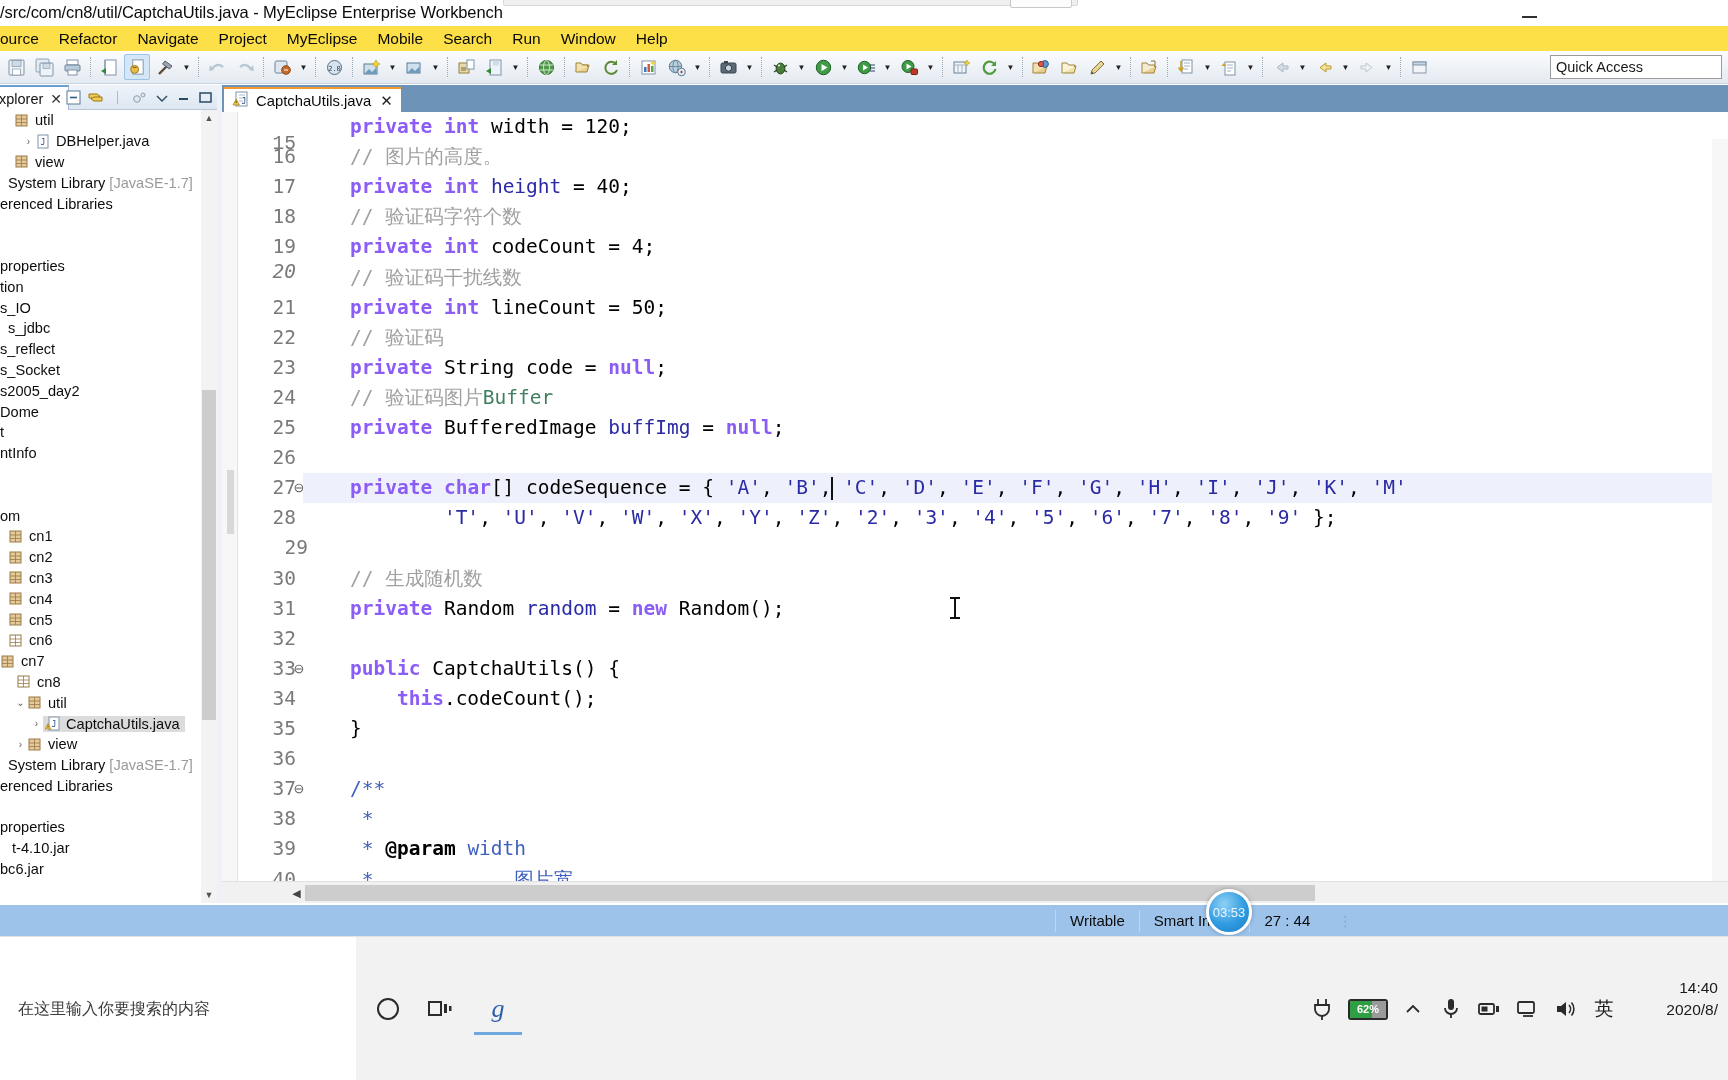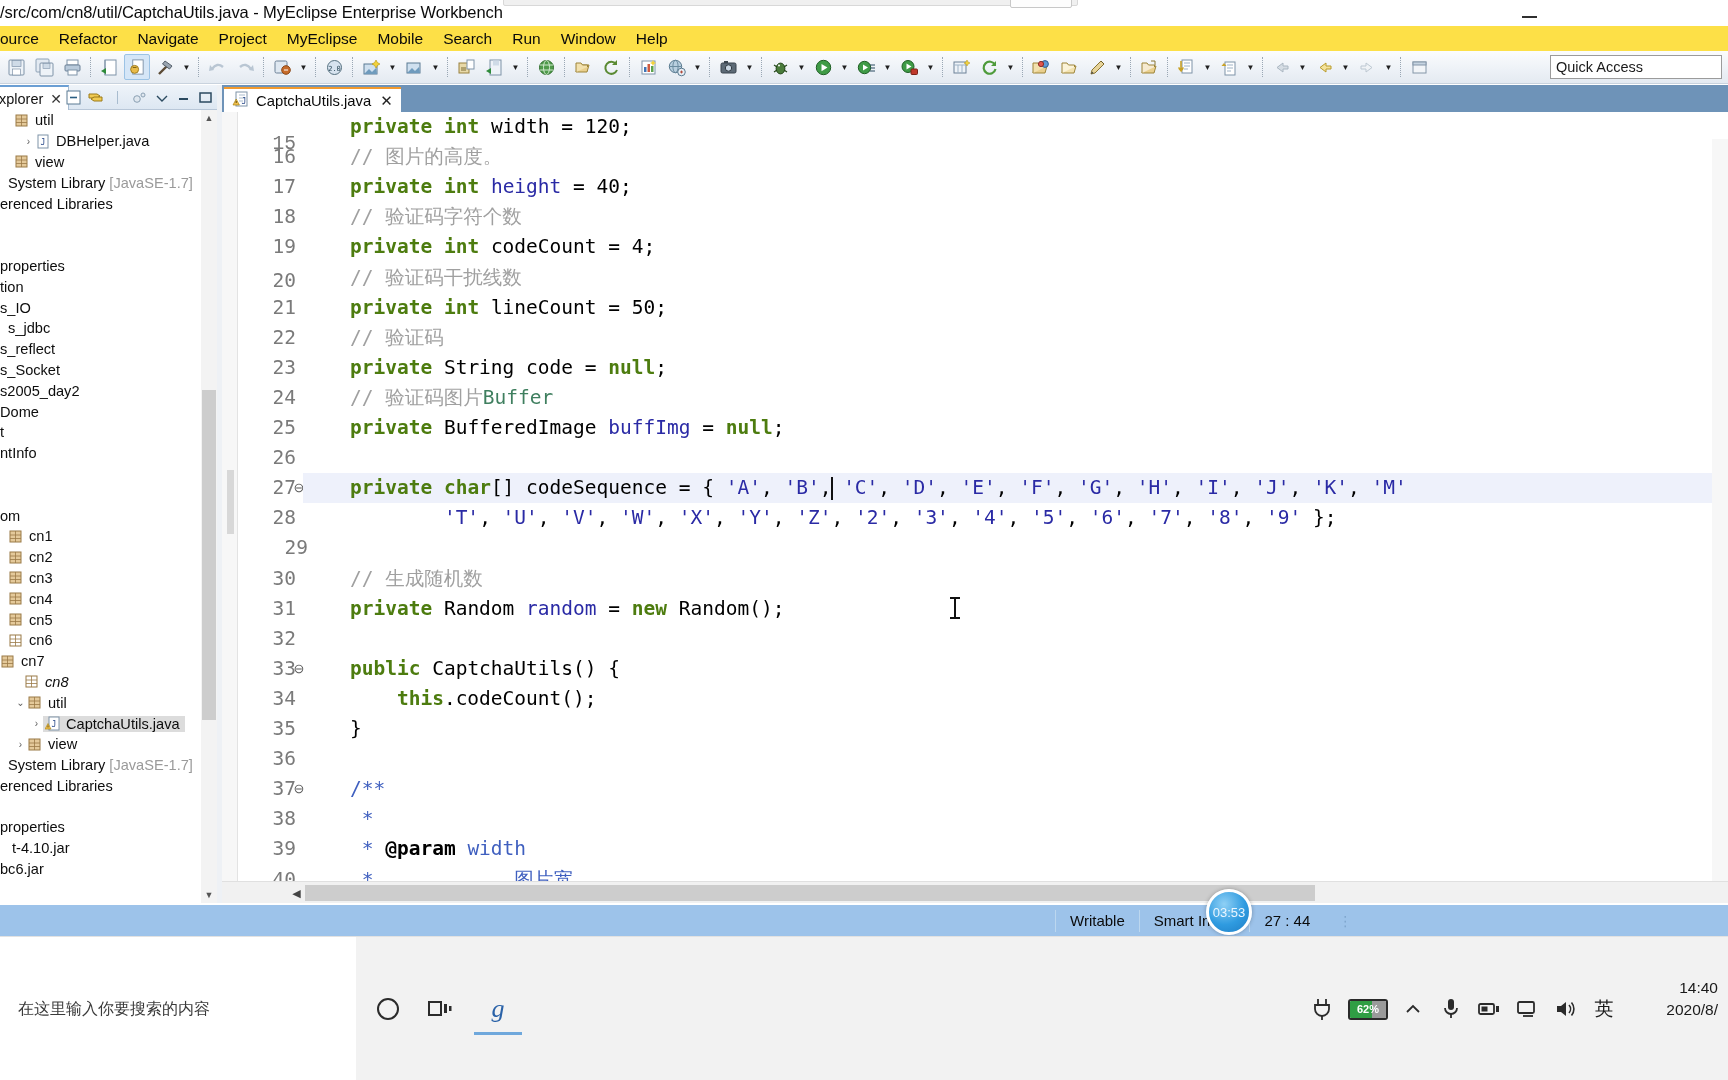--- a/index.html
+++ b/index.html
@@ -177,21 +177,21 @@
     position: absolute; left: 0; width: 64px; text-align: right;
     font-family: "DejaVu Sans Mono", monospace; font-size: 19.5px;
     line-height: 30.1px; color: #7a7a7a; height: 30.1px;
     padding-right: 7px;
   }
   .fold {
     position: absolute; left: 53px; width: 14px; height: 30.1px;
     line-height: 30.1px; font-size: 13px; color: #5a5a5a; text-align:center;
   }
   .hl-line { position: absolute; left: 0; right: 0; height: 30.1px; background: #eef1fb; }
-  .kw   { color: #4d7c0f; font-weight: bold; }
+  .kw   { color: #8b5cf6; font-weight: bold; }
   .typ  { color: #2a2aa5; }
   .cmt  { color: #3f7f5f; }
   .cmtg { color: #a0a0a0; }
   .str  { color: #2a2aa5; }
   .jdoc { color: #3f5fbf; }
   .jdocb{ color: #000000; font-weight: bold; }
   .txt  { color: #000000; }
   .cursor-caret {
     position: absolute; width: 1.6px; height: 23px; background: #111; top: 4px;
   }
@@ -856,21 +856,21 @@
             <span class="lbl-box">
               <span class="ico">
                 <svg width="15" height="15" viewBox="0 0 15 15">
   <rect x="2" y="2" width="11" height="11" fill="#e4c99a" stroke="#9a7a47"></rect>
   <path d="M2 6 h11 M2 9.5 h11 M7.5 2 v11" stroke="#9a7a47" stroke-width=".8"></path>
                 </svg>
               </span>
               <span>cn7</span>
             </span>
           </div>
-          <div class="tree-row" style="padding-left: 24px; font-style: italic;">
+          <div class="tree-row" style="padding-left: 16px;">
             <span class="lbl-box">
               <span class="ico">
                 <svg width="15" height="15" viewBox="0 0 15 15">
   <rect x="2" y="2" width="11" height="11" fill="#ffffff" stroke="#9a7a47"></rect>
   <path d="M2 6 h11 M2 9.5 h11 M7.5 2 v11" stroke="#9a7a47" stroke-width=".8"></path>
                 </svg>
               </span>
               <span>cn8</span>
             </span>
           </div>
@@ -979,21 +979,21 @@
       <div class="marker-bar">
         <div class="chg" style="top:358px;height:64px;"></div>
       </div>
       <div class="gutter">
         <div id="gutter-root">
             <div class="ln" style="top: 17px; font-family: Liberation Mono, monospace;">15</div>
             <div class="ln" style="top: 30.1px;">16</div>
             <div class="ln" style="top: 60.2px;">17</div>
             <div class="ln" style="top: 90.3px;">18</div>
             <div class="ln" style="top: 120.4px;">19</div>
-            <div class="ln" style="top: 154px;">20</div>
+            <div class="ln" style="top: 145px; font-style: italic;">20</div>
             <div class="ln" style="top: 180.6px;">21</div>
             <div class="ln" style="top: 210.7px;">22</div>
             <div class="ln" style="top: 240.8px;">23</div>
             <div class="ln" style="top: 270.9px;">24</div>
             <div class="ln" style="top: 301px;">25</div>
             <div class="ln" style="top: 331.1px;">26</div>
             <div class="ln" style="top: 361.2px;">27</div>
             <div class="fold" style="top: 361.2px;">⊖</div>
             <div class="ln" style="top: 391.3px;">28</div>
             <div class="ln" style="top: 421.4px; margin-left: 12px;">29</div>

